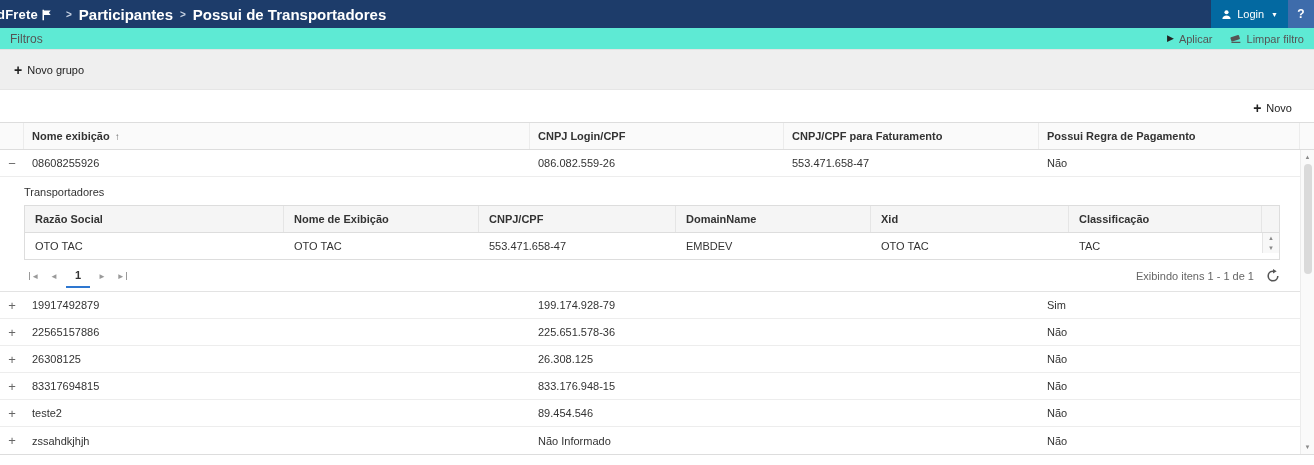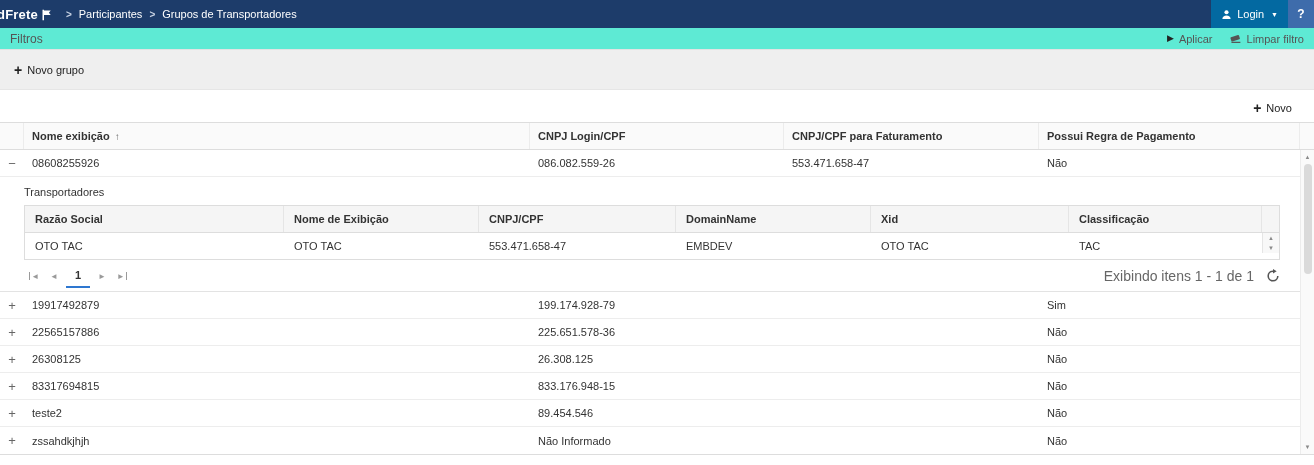--- a/index.html
+++ b/index.html
@@ -8,21 +8,21 @@
     width:1314px; height:465px; overflow:hidden;
     font-family:"Liberation Sans", sans-serif;
     font-size:11px; color:#333; background:#fff;
   }
 
   
   .topbar { height:28px; background:#1d3c6a; display:flex; align-items:center; color:#fff; }
   .logo { display:flex; align-items:center; margin-left:-3px; font-size:13px; font-weight:bold; letter-spacing:.2px; }
   .flag-icon { margin:1px 6px 0 3px; display:inline-flex; }
   .crumb-sep { margin:0 7px; font-size:10px; color:#c7d2e3; font-weight:bold; }
-  .crumb-item { font-weight:normal; font-size:11px; color:#fff; cursor:pointer; }
+  .crumb-item { font-weight:bold; font-size:15px; color:#fff; cursor:pointer; }
   .top-right { margin-left:auto; display:flex; align-items:stretch; height:100%; }
   .login-btn { display:flex; align-items:center; gap:5px; padding:0 10px; background:#0369a1; border:none; color:#fff; font-size:11px; cursor:pointer; font-family:inherit; }
   .caret { font-size:7px; margin-left:2px; }
   .help-btn { width:26px; background:#3e6cab; color:#fff; font-weight:bold; font-size:12px; border:none; cursor:pointer; font-family:inherit; }
 
   
   .filters-bar { height:22px; background:#5eead4; border-bottom:1px solid #e3e3e3; display:flex; align-items:center; padding:0 10px; }
   .filters-title { font-size:12px; color:#555; }
   .filters-actions { margin-left:auto; display:flex; gap:16px; align-items:center; }
   .action { display:flex; align-items:center; gap:5px; color:#555; font-size:11px; cursor:pointer; }
@@ -59,21 +59,21 @@
   .irow { display:grid; grid-template-columns:259px 195px 197px 195px 198px 1fr; height:26px; align-items:center; }
   .icell { padding:0 10px; white-space:nowrap; overflow:hidden; }
   .inner-sb { width:17px; background:#f8f8f8; border-left:1px solid #e5e5e5; display:flex; flex-direction:column; justify-content:space-between; align-items:center; }
   .inner-sb .sb-arrow { font-size:6px; color:#8a8a8a; padding:2px 0; cursor:pointer; }
 
   
   .pager { display:flex; align-items:center; height:26px; margin-top:3px; color:#666; }
   .pg-btn { min-width:20px; height:22px; display:flex; align-items:center; justify-content:center; color:#9a9a9a; font-size:8px; cursor:pointer; gap:1px; }
   .pg-bar { display:inline-block; width:1.5px; height:8px; background:#9a9a9a; }
   .pg-num { min-width:24px; height:24px; display:flex; align-items:center; justify-content:center; font-weight:bold; color:#333; border-bottom:2px solid #2e77d0; cursor:pointer; margin:0 2px; }
-  .pager-right { margin-left:auto; display:flex; align-items:center; gap:12px; font-size:14px; color:#666; }
+  .pager-right { margin-left:auto; display:flex; align-items:center; gap:12px; font-size:11px; color:#666; }
   .refresh-icon { display:inline-flex; cursor:pointer; }
 
   
   .main-sb { width:14px; background:#fafafa; border-left:1px solid #ececec; display:flex; flex-direction:column; align-items:center; }
   .main-sb .sb-arrow { font-size:6px; color:#8a8a8a; padding:4px 0; cursor:pointer; }
   .sb-thumb { width:8px; height:110px; background:#dadada; border-radius:4px; cursor:grab; }
   .sb-spacer { flex:1; }
 </style>
 </head>
 <body>
@@ -84,21 +84,21 @@
     <span class="flag-icon">
       <svg width="12" height="12" viewBox="0 0 16 16">
           <path d="M3 1v14" stroke="#fff" stroke-width="2"></path>
           <path d="M4 2h9l-2.5 3L13 8H4z" fill="#fff"></path>
         </svg>
     </span>
   </div>
   <span class="crumb-sep">&gt;</span>
   <span class="crumb-item">Participantes</span>
   <span class="crumb-sep">&gt;</span>
-  <span class="crumb-item">Grupos de Transportadores</span>
+  <span class="crumb-item">Possui de Transportadores</span>
 
   <div class="top-right">
     <button class="login-btn">
       <span style="display:inline-flex;">
         <svg width="11" height="11" viewBox="0 0 16 16" fill="#fff">
             <circle cx="8" cy="4.8" r="3"></circle>
             <path d="M2 14.5c0-3.4 2.7-5.2 6-5.2s6 1.8 6 5.2z"></path>
           </svg>
       </span>
       <span>Login</span>

